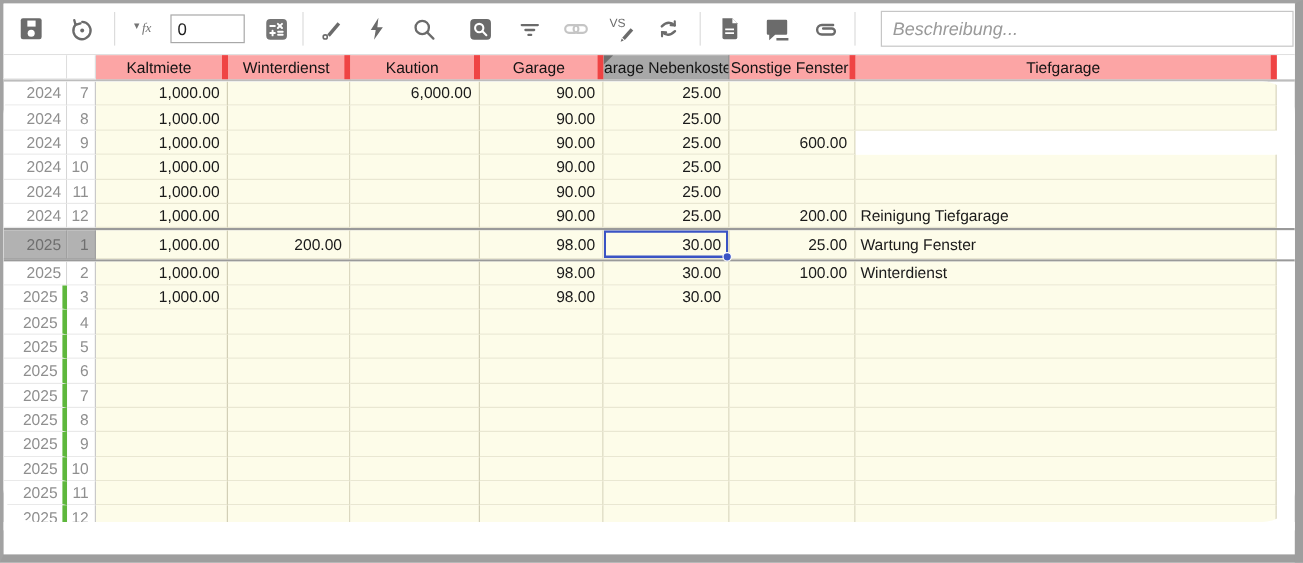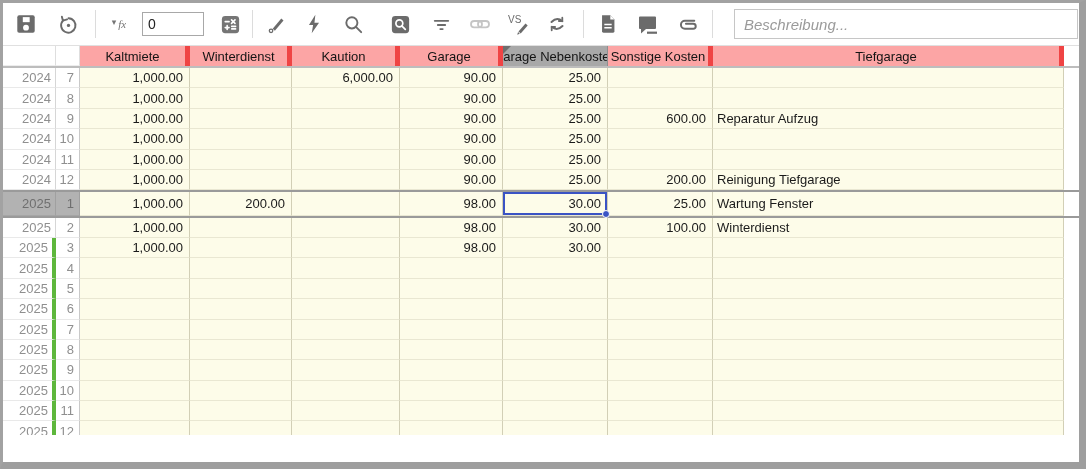--- a/index.html
+++ b/index.html
@@ -57,21 +57,21 @@
     border-right:5px solid #ef4444;position:relative;
   }
   .hempty{background:#ffffff;border-right:1px solid #dedede;border-bottom:1px solid #ededed;}
   .hfill{background:#ffffff;}
   .hcell.sel-col{background:#a8a8a8;border-right:1px solid #8f8f8f;}
   .corner{
     position:absolute;left:0;top:0;width:0;height:0;
     border-top:8px solid #6e6e6e;border-right:8px solid transparent;
   }
   
-  .tbody{height:367px;overflow:hidden;background:#ffffff;}
+  .tbody{height:367px;overflow:hidden;background:#ffffff;border-radius:27px;}
   .tbody .grid-row{height:20.39px;}
   .c-year{
     background:#ffffff;color:#8f8f8f;justify-content:flex-end;padding-right:4px;
     border-right:1px solid #d6d6d6;border-bottom:1px solid #e9e9e9;
   }
   .c-month{
     background:#ffffff;color:#8f8f8f;justify-content:flex-end;padding-right:5px;
     border-right:1px solid #c9c9c9;border-bottom:1px solid #e9e9e9;
   }
   .c-num{
@@ -238,21 +238,21 @@
         <div class="cell hempty"></div>
         <div class="cell hempty"></div>
         <div class="cell hcell">Kaltmiete</div>
         <div class="cell hcell">Winterdienst</div>
         <div class="cell hcell">Kaution</div>
         <div class="cell hcell">Garage</div>
         <div class="cell hcell sel-col">
           <span class="corner"></span>
           <span>Garage Nebenkosten</span>
         </div>
-        <div class="cell hcell">Sonstige Kosten</div>
+        <div class="cell hcell">Sonstige Fenster</div>
         <div class="cell hcell">Tiefgarage</div>
         <div class="cell hfill"></div>
       </div>
     </div>
 
     <div class="tbody" id="tbody">
         <div class="grid-row">
     <div class="cell c-year">2024</div>
     <div class="cell c-month">7</div>
     <div class="cell c-num">1,000.00</div>
@@ -278,21 +278,20 @@
   </div>
         <div class="grid-row">
     <div class="cell c-year">2024</div>
     <div class="cell c-month">9</div>
     <div class="cell c-num">1,000.00</div>
     <div class="cell c-num"></div>
     <div class="cell c-num"></div>
     <div class="cell c-num">90.00</div>
     <div class="cell c-num">25.00</div>
     <div class="cell c-num">600.00</div>
-    <div class="cell c-bem">Reparatur Aufzug</div>
     <div class="cell c-fill"></div>
   </div>
         <div class="grid-row">
     <div class="cell c-year">2024</div>
     <div class="cell c-month">10</div>
     <div class="cell c-num">1,000.00</div>
     <div class="cell c-num"></div>
     <div class="cell c-num"></div>
     <div class="cell c-num">90.00</div>
     <div class="cell c-num">25.00</div>

